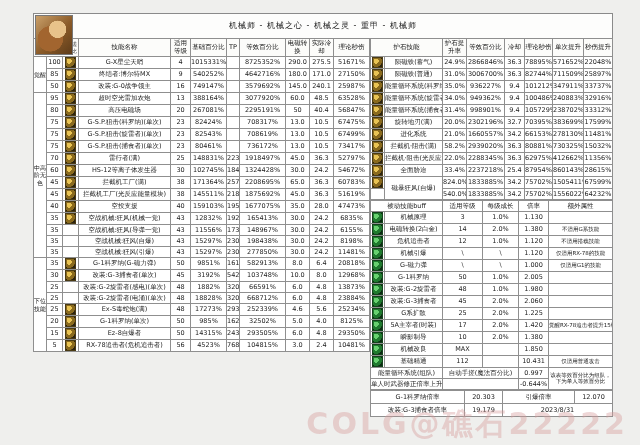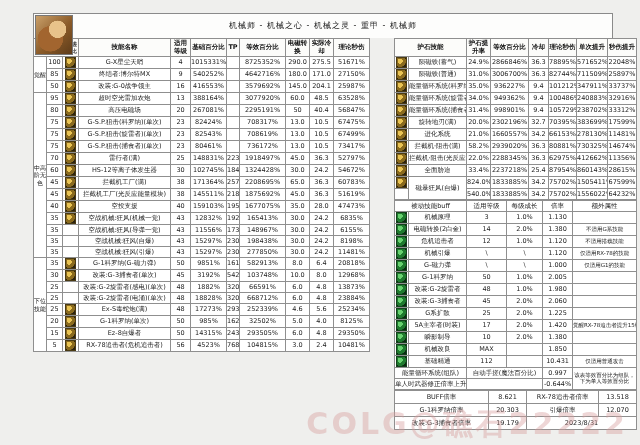--- a/index.html
+++ b/index.html
@@ -16,24 +16,24 @@
     background:
       radial-gradient(circle at 60% 35%, #e8c28a 0 26%, rgba(0,0,0,0) 27%),
       radial-gradient(circle at 40% 60%, #a2652f 0 40%, rgba(0,0,0,0) 41%),
       linear-gradient(135deg,#caa06a 0%, #8a5a28 55%, #5e3c1a 100%);
     border:1px solid #777;box-sizing:border-box;}
   .tables{display:flex;align-items:flex-start;}
   table{border-collapse:collapse;table-layout:fixed;background:#fff;}
   td,th{border:1px solid #8f8f8f;font-size:6.5px;font-weight:normal;
     text-align:center;vertical-align:middle;padding:0;overflow:hidden;
     white-space:nowrap;line-height:1.05;height:10px;color:#222;}
-  thead th{font-size:6.5px;color:#111;background:#fcfcfa;height:17px;white-space:normal;line-height:1.1;font-weight:bold;}
+  thead th{font-size:6.5px;color:#111;background:#fcfcfa;height:17px;white-space:normal;line-height:1.1;}
   .main{width:336px;}
   .right-stack{width:242px;}
-  .right-stack table{width:242px;margin-left:24px;}
+  .right-stack table{width:242px;}
   .group{font-size:6px;white-space:normal;word-break:break-all;line-height:1.2;color:#111;background:#fff;}
   .corner div{font-size:5.5px;text-align:right;padding-right:1px;color:#333;}
   .ic{background:#fff;}
   .skicon,.sticon,.pticon{display:inline-block;width:9px;height:9px;border:1px solid #4a3b14;vertical-align:middle;
     background:radial-gradient(circle at 35% 35%, #e9c353 0 30%, #8a6a1d 31% 70%, #2c2310 71%);}
   .pticon{border-color:#14421c;background:radial-gradient(circle at 35% 35%, #67d16f 0 30%, #1f7a2e 31% 70%, #0c2a12 71%);}
   .watermark{position:absolute;right:12px;bottom:0px;font-size:30px;font-weight:bold;
     color:rgba(214,158,158,0.42);letter-spacing:3px;z-index:9;}
   .sumtable td{height:12px;}
   .ex{font-size:5.5px;}
@@ -102,25 +102,25 @@
             <td>4642716%</td>
             <td>180.0</td>
             <td>171.0</td>
             <td>27150%</td>
           </tr>
           <tr>
             <td>50</td>
             <td class="ic"><span class="skicon"></span></td>
             <td>改装:G-0战争领主</td>
             <td>16</td>
-            <td>416553%</td>
+            <td>749147%</td>
             <td></td>
             <td>3579692%</td>
             <td>145.0</td>
-            <td>204.1</td>
+            <td>240.1</td>
             <td>25987%</td>
           </tr>
           <tr>
             <td class="group" rowspan="14">中高阶无色</td>
             <td>95</td>
             <td class="ic"><span class="skicon"></span></td>
             <td>超时空光雷加农炮</td>
             <td>13</td>
             <td>388164%</td>
             <td></td>
@@ -480,21 +480,21 @@
               <td>11481%</td>
             </tr>
             <tr>
               <td class="ic"><span class="sticon"></span></td>
               <td>拦截机·阻击(满)</td>
               <td>58.2%</td>
               <td>2939020%</td>
               <td>36.3</td>
               <td>80881%</td>
               <td>730325%</td>
-              <td>14674%</td>
+              <td>15032%</td>
             </tr>
             <tr>
               <td class="ic"><span class="sticon"></span></td>
               <td>拦截机·阻击(光反应能量模块)</td>
               <td>22.0%</td>
               <td>2288345%</td>
               <td>36.3</td>
               <td>62975%</td>
               <td>412662%</td>
               <td>11356%</td>
@@ -668,26 +668,20 @@
 
       <table class="sumtable">
         <colgroup>
           <col style="width:94px">
             <col style="width:38px">
             <col style="width:72px">
             <col style="width:38px">
         </colgroup>
         <tbody id="summary-body">
             <tr>
-              <td>BUFF倍率</td>
-              <td>8.621</td>
-              <td>RX-78追击者倍率</td>
-              <td>13.518</td>
-            </tr>
-            <tr>
               <td>G-1科罗纳倍率</td>
               <td>20.303</td>
               <td>引爆倍率</td>
               <td>12.070</td>
             </tr>
             <tr>
               <td>改装:G-3捕食者倍率</td>
               <td>19.179</td>
               <td colspan="2">2023/8/31</td>
             </tr>

